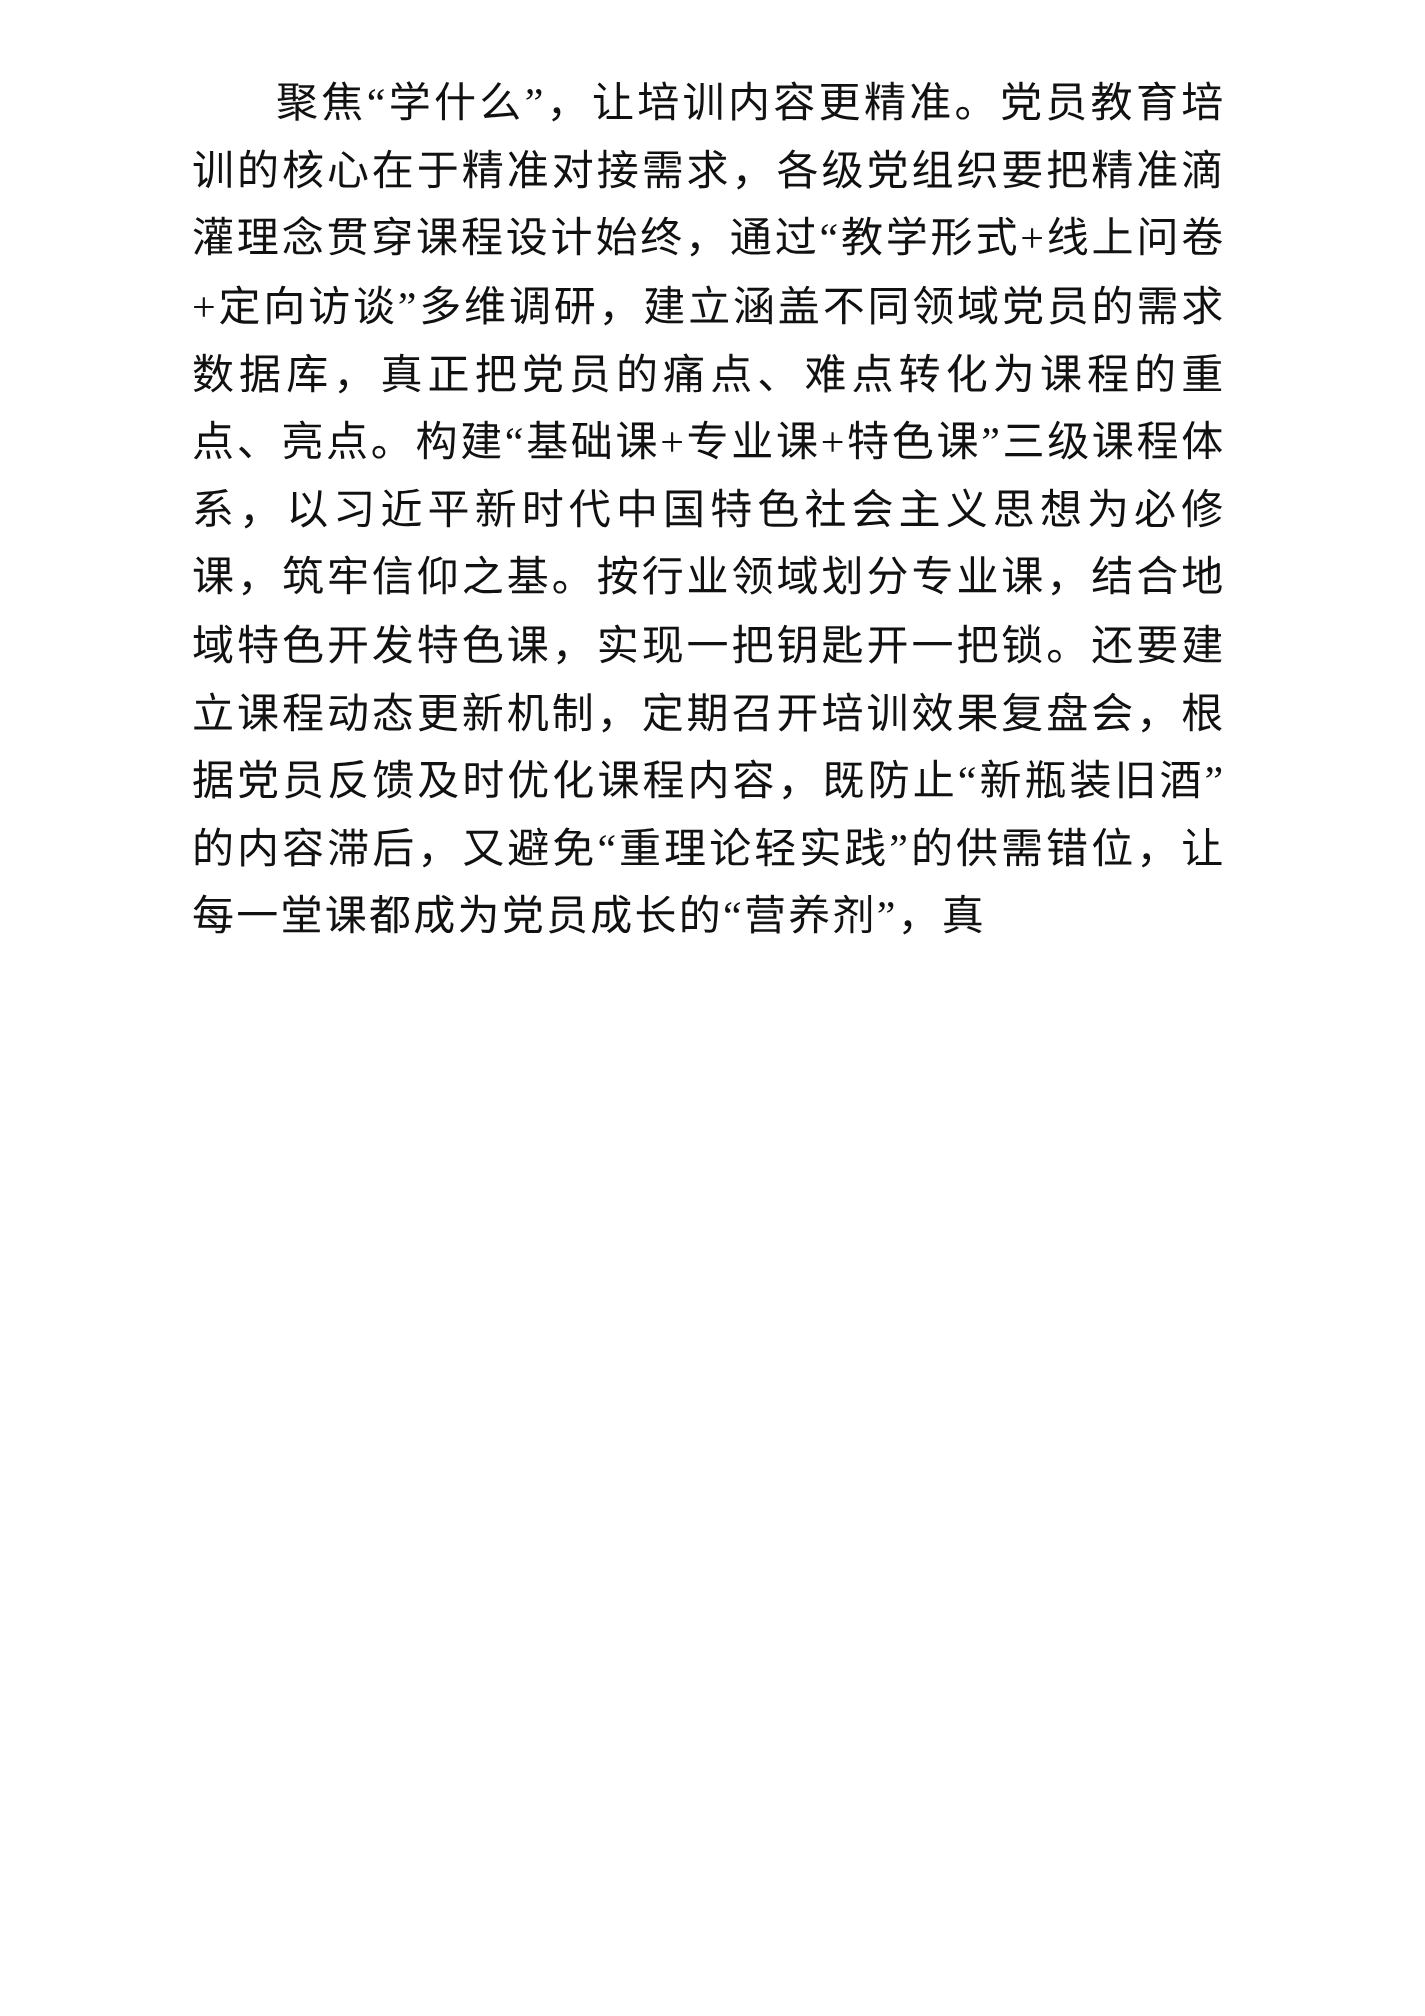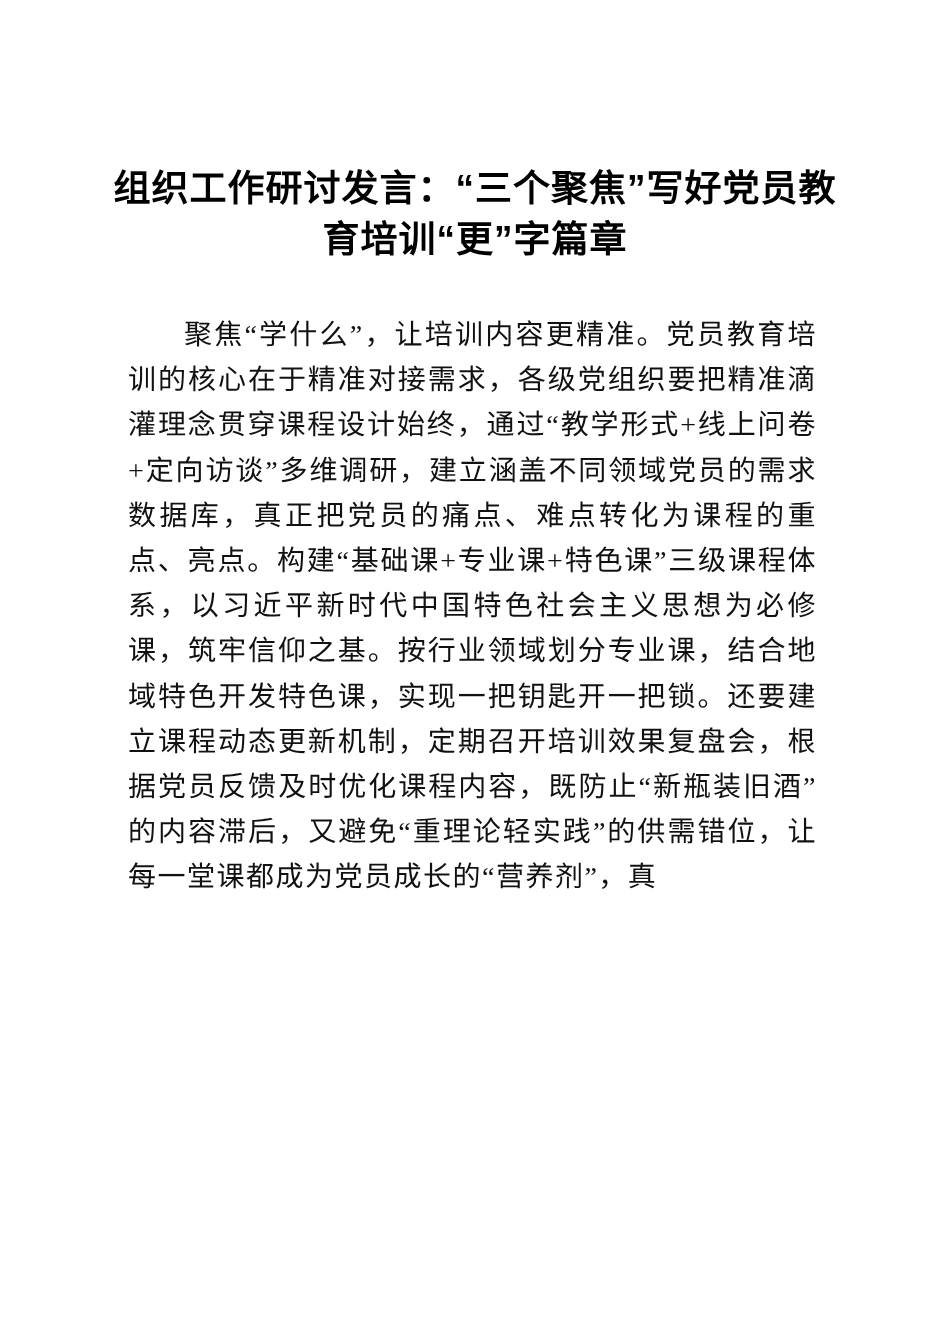--- a/index.html
+++ b/index.html
@@ -40,17 +40,16 @@
   }
   .doc-body p {
     margin: 0;
     text-indent: 2em;
   }
 </style>
 </head>
 <body>
 
 <div class="page">
-  <h1 class="doc-title">组织工作研讨发言：“三个聚焦”写好党员教育培训“更”字篇章</h1>
   <div class="doc-body">
     <p>聚焦“学什么”，让培训内容更精准。党员教育培训的核心在于精准对接需求，各级党组织要把精准滴灌理念贯穿课程设计始终，通过“教学形式+线上问卷+定向访谈”多维调研，建立涵盖不同领域党员的需求数据库，真正把党员的痛点、难点转化为课程的重点、亮点。构建“基础课+专业课+特色课”三级课程体系，以习近平新时代中国特色社会主义思想为必修课，筑牢信仰之基。按行业领域划分专业课，结合地域特色开发特色课，实现一把钥匙开一把锁。还要建立课程动态更新机制，定期召开培训效果复盘会，根据党员反馈及时优化课程内容，既防止“新瓶装旧酒”的内容滞后，又避免“重理论轻实践”的供需错位，让每一堂课都成为党员成长的“营养剂”，真</p>
   </div>
 </div>
 
 </body></html>

